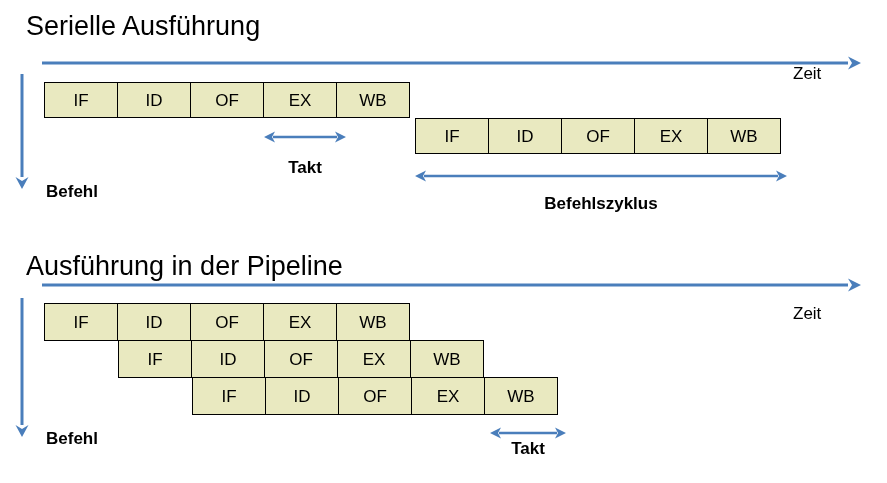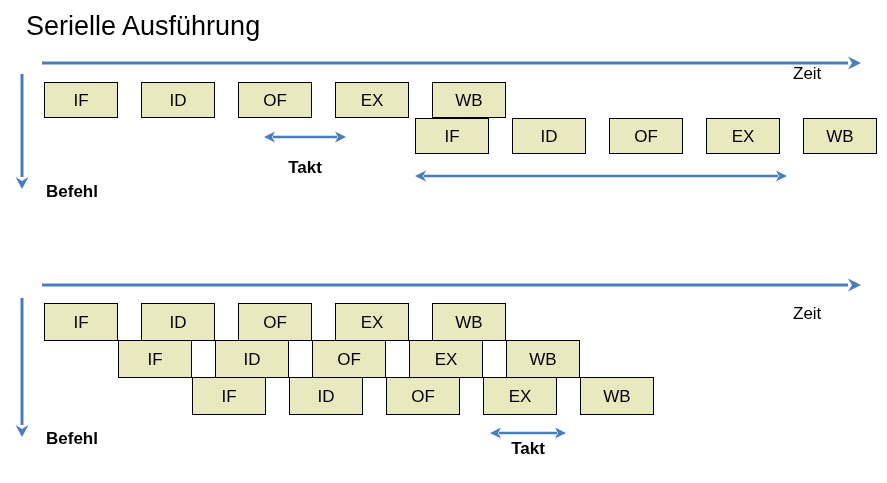--- a/index.html
+++ b/index.html
@@ -75,21 +75,20 @@
     font-size: 17px;
     line-height: 20px;
     white-space: nowrap;
     font-weight: bold;
   }
 
   
   .stage-row {
     position: absolute;
     display: flex;
-    gap: 24px;
   }
   .stage-box {
     box-sizing: border-box;
     border: 1px solid #000000;
     background: #e9e9c0;
     display: flex;
     align-items: center;
     justify-content: center;
     font-size: 17px;
     line-height: 17px;
@@ -164,24 +163,26 @@
     </div>
     <div class="measure-label" style="left:264px; top:158px; width:82px;">Takt</div>
 
     <div class="measure" style="left:415px; top:169px;">
       <svg width="372" height="14" viewBox="0 0 372 14">
         <line x1="9" y1="7" x2="363" y2="7" stroke="#4a7ebb" stroke-width="2.5"></line>
         <path d="M0 7 L11 1.5 L8 7 L11 12.5 Z" fill="#4a7ebb"></path>
         <path d="M372 7 L361 1.5 L364 7 L361 12.5 Z" fill="#4a7ebb"></path>
       </svg>
     </div>
+    <div class="measure-label" style="left:415px; top:194px; width:372px;">Befehlszyklus</div>
   </div>
 
   <div class="section" id="section-pipeline">
 
+    <div class="section-title">Ausführung in der Pipeline</div>
 
     <div class="time-label">Zeit</div>
 
     <div class="time-axis" style="top:37px;">
       <svg width="820" height="16" viewBox="0 0 820 16">
         <line x1="0" y1="8" x2="806" y2="8" stroke="#4a7ebb" stroke-width="3"></line>
         <path d="M806 1.5 L819 8 L806 14.5 L810 8 Z" fill="#4a7ebb"></path>
       </svg>
     </div>
 

